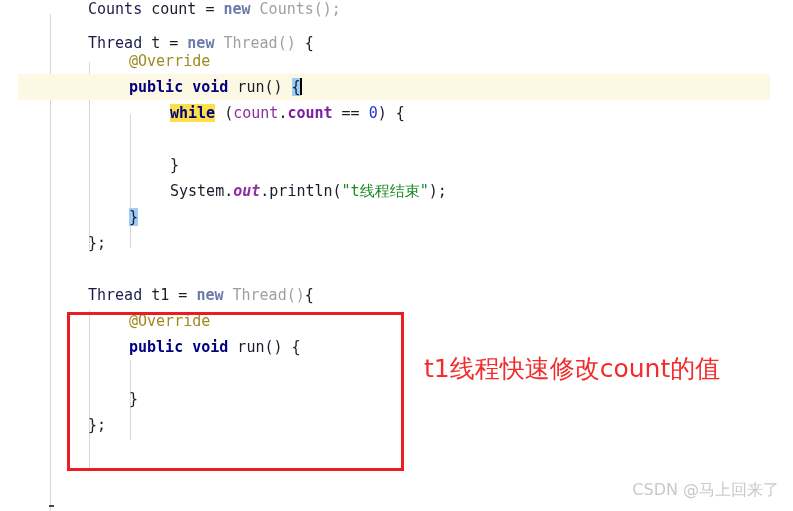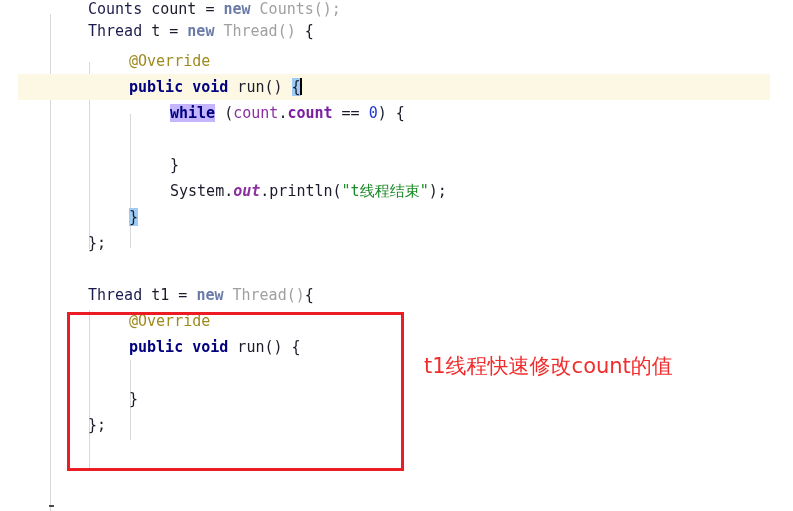--- a/index.html
+++ b/index.html
@@ -61,21 +61,21 @@
   .t-kw-new   { color: #6a7ba8; font-weight: bold; }
   .t-gray     { color: #a0a0a0; }
   .t-anno     { color: #9e8a1e; }
   .t-field    { color: #8c2fa0; }
   .t-field-b  { color: #7a1fa2; font-weight: bold; }
   .t-num      { color: #1d36d6; }
   .t-str      { color: #1a8a26; }
   .t-static   { color: #8c2fa0; font-style: italic; font-weight: bold; }
 
   
-  .hl-search { background: #c4b5fd; }
+  .hl-search { background: #fde047; }
   
   .hl-brace  { background: #9fccf5; }
 
   
   .caret {
     display: inline-block;
     width: 2px;
     height: 17px;
     background: #000000;
     vertical-align: -3px;
@@ -93,21 +93,21 @@
     background: transparent;
     pointer-events: none;
   }
 
   
   #annotation-text {
     position: absolute;
     left: 424px;
     top: 352px;
     font-family: "DejaVu Sans", "Liberation Sans", sans-serif;
-    font-size: 21px;
+    font-size: 25px;
     color: #f22c2c;
     white-space: nowrap;
     letter-spacing: 0px;
   }
 
   
   #watermark {
     position: absolute;
     right: 14px;
     bottom: 10px;
@@ -133,21 +133,21 @@
 <div id="screen">
 
   <div id="editor">
 
   <div class="indent-guide" style="left: 50px; top: 14px; height: 497px;"></div>
       <div class="indent-guide" style="left: 89px; top: 62px; height: 187px;"></div>
       <div class="indent-guide" style="left: 89px; top: 310px; height: 160px;"></div>
       <div class="indent-guide" style="left: 130px; top: 114px; height: 134px;"></div>
       <div class="indent-guide" style="left: 130px; top: 360px; height: 80px;"></div>
       <div class="code-line" style="top: -4px;"><span class="ind" style="width: 88px;"></span><span class="t-type">Counts</span><span class="t-plain"> count = </span><span class="t-kw-new">new</span><span class="t-gray"> Counts();</span></div>
-      <div class="code-line" style="top: 18px;"><span class="ind" style="width: 88px;"></span><span class="t-type">Thread</span><span class="t-plain"> t = </span><span class="t-kw-new">new</span><span class="t-plain"> </span><span class="t-gray">Thread()</span><span class="t-plain"> {</span></div>
+      <div class="code-line" style="top: 30px;"><span class="ind" style="width: 88px;"></span><span class="t-type">Thread</span><span class="t-plain"> t = </span><span class="t-kw-new">new</span><span class="t-plain"> </span><span class="t-gray">Thread()</span><span class="t-plain"> {</span></div>
       <div class="code-line" style="top: 48px;"><span class="ind" style="width: 129px;"></span><span class="t-anno">@Override</span></div>
       <div class="line-highlight" style="top: 74px;"></div>
       <div class="code-line" style="top: 74px;"><span class="ind" style="width: 129px;"></span><span class="t-kw">public</span><span class="t-plain"> </span><span class="t-kw">void</span><span class="t-plain"> run() </span><span class="t-plain hl-brace">{</span><span class="caret"></span></div>
       <div class="code-line" style="top: 100px;"><span class="ind" style="width: 170px;"></span><span class="t-kw hl-search">while</span><span class="t-plain"> (</span><span class="t-field">count</span><span class="t-plain">.</span><span class="t-field-b">count</span><span class="t-plain"> == </span><span class="t-num">0</span><span class="t-plain">) {</span></div>
       <div class="code-line" style="top: 126px;"><span class="ind" style="width: 88px;"></span></div>
       <div class="code-line" style="top: 152px;"><span class="ind" style="width: 170px;"></span><span class="t-plain">}</span></div>
       <div class="code-line" style="top: 178px;"><span class="ind" style="width: 170px;"></span><span class="t-plain">System</span><span class="t-plain">.</span><span class="t-static">out</span><span class="t-plain">.println(</span><span class="t-str">"t线程结束"</span><span class="t-plain">);</span></div>
       <div class="code-line" style="top: 204px;"><span class="ind" style="width: 129px;"></span><span class="t-plain hl-brace">}</span></div>
       <div class="code-line" style="top: 230px;"><span class="ind" style="width: 88px;"></span><span class="t-plain">};</span></div>
       <div class="code-line" style="top: 282px;"><span class="ind" style="width: 88px;"></span><span class="t-type">Thread</span><span class="t-plain"> t1 = </span><span class="t-kw-new">new</span><span class="t-plain"> </span><span class="t-gray">Thread()</span><span class="t-plain">{</span></div>
@@ -156,14 +156,15 @@
       <div class="code-line" style="top: 386px;"><span class="ind" style="width: 129px;"></span><span class="t-plain">}</span></div>
       <div class="code-line" style="top: 412px;"><span class="ind" style="width: 88px;"></span><span class="t-plain">};</span></div>
     </div>
 
   <div id="red-box"></div>
 
   <div id="annotation-text">t1线程快速修改count的值</div>
 
   <div id="gutter-mark"></div>
 
+  <div id="watermark">CSDN @马上回来了</div>
 
 </div>
 
 </body></html>

